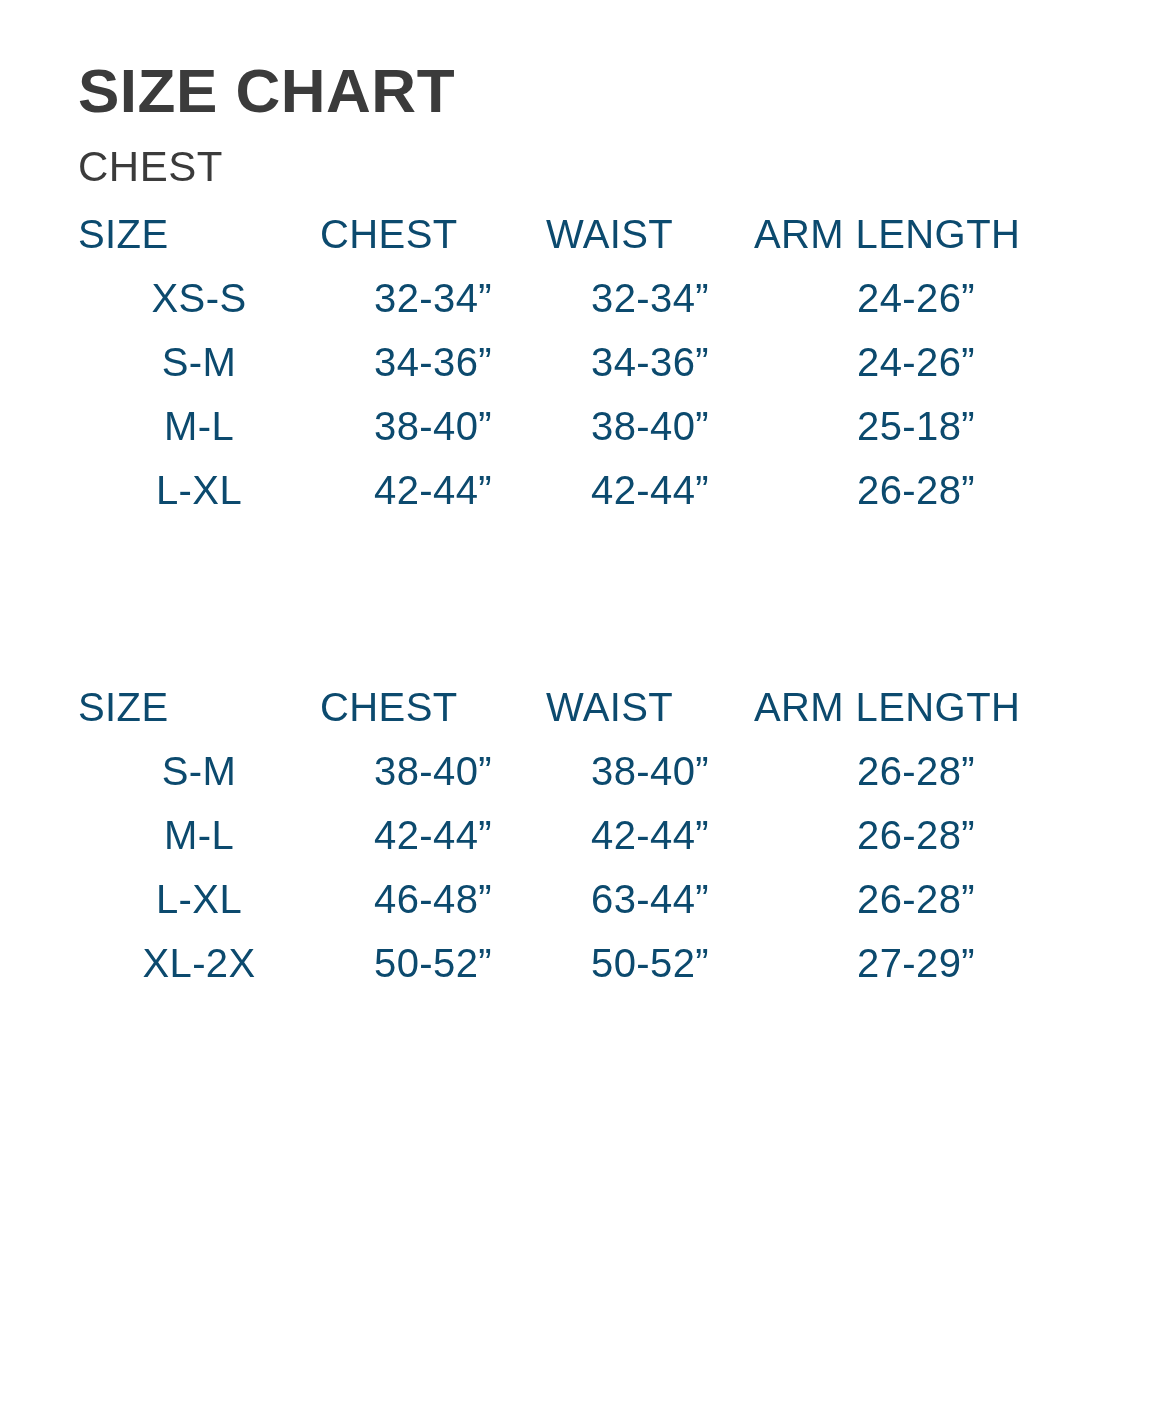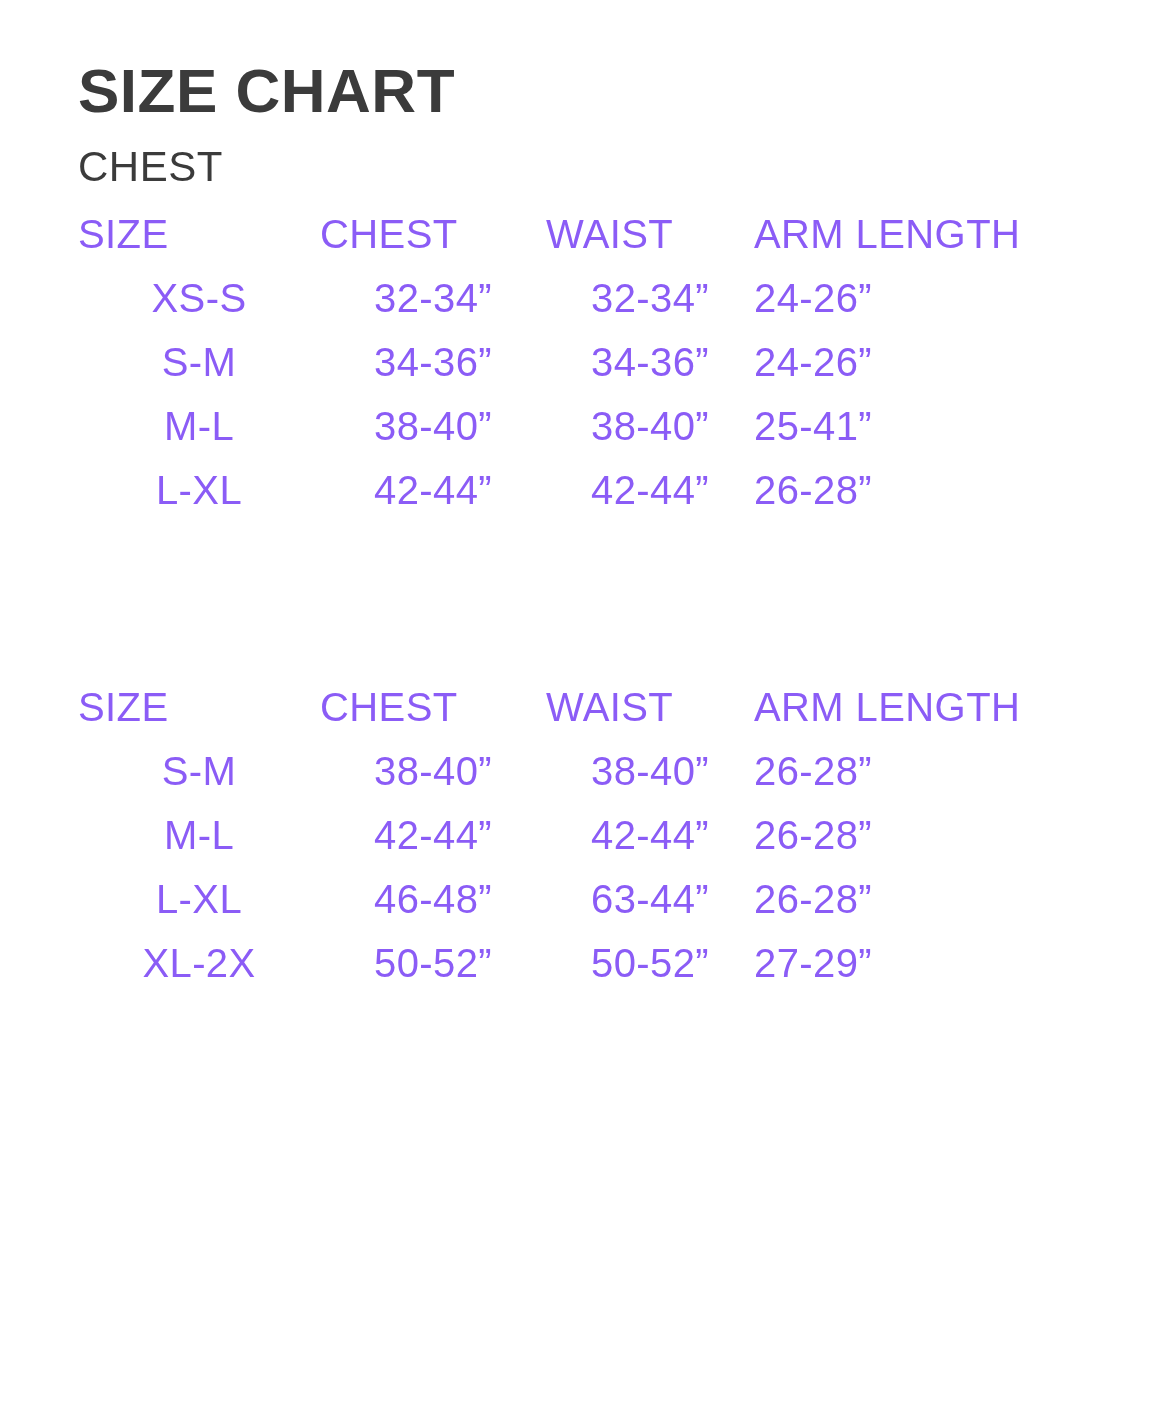--- a/index.html
+++ b/index.html
@@ -43,21 +43,21 @@
   table.size-table {
     border-collapse: collapse;
     border-spacing: 0;
     width: 1000px;
     table-layout: fixed;
   }
   table.size-table th,
   table.size-table td {
     font-size: 40px;
     font-weight: 400;
-    color: #8b5cf6;
+    color: #0c4a6e;
     letter-spacing: 0.4px;
     padding: 3px 0;
     line-height: 1.45;
     white-space: nowrap;
   }
   table.size-table th {
     text-align: left;
   }
   col.c-size { width: 242px; }
   col.c-chest { width: 226px; }
@@ -65,21 +65,21 @@
   col.c-arm { width: 324px; }
 
   th.h-size { text-align: left; padding-left: 0; }
   th.h-chest { text-align: left; padding-left: 10px; margin-left: 24px; }
   th.h-waist { text-align: left; padding-left: 2px; }
   th.h-arm { text-align: left; padding-left: 0px; }
 
   td.v-size { text-align: center; }
   td.v-chest { text-align: center; padding-right: 4px; }
   td.v-waist { text-align: center; padding-right: 6px; }
-  td.v-arm { padding-left: 6px; }
+  td.v-arm { text-align: center; padding-left: 6px; }
 
   .gap-women-unisex { height: 95px; }
   .gap-unisex-head { height: 48px; }
 </style>
 </head>
 <body>
 
 <div class="page">
 
   <h1 class="chart-title">SIZE CHART</h1>
@@ -111,21 +111,21 @@
         <tr>
           <td class="v-size">S-M</td>
           <td class="v-chest">34-36”</td>
           <td class="v-waist">34-36”</td>
           <td class="v-arm">24-26”</td>
         </tr>
         <tr>
           <td class="v-size">M-L</td>
           <td class="v-chest">38-40”</td>
           <td class="v-waist">38-40”</td>
-          <td class="v-arm">25-41”</td>
+          <td class="v-arm">25-18”</td>
         </tr>
         <tr>
           <td class="v-size">L-XL</td>
           <td class="v-chest">42-44”</td>
           <td class="v-waist">42-44”</td>
           <td class="v-arm">26-28”</td>
         </tr>
       </tbody>
     </table>
   </div>

